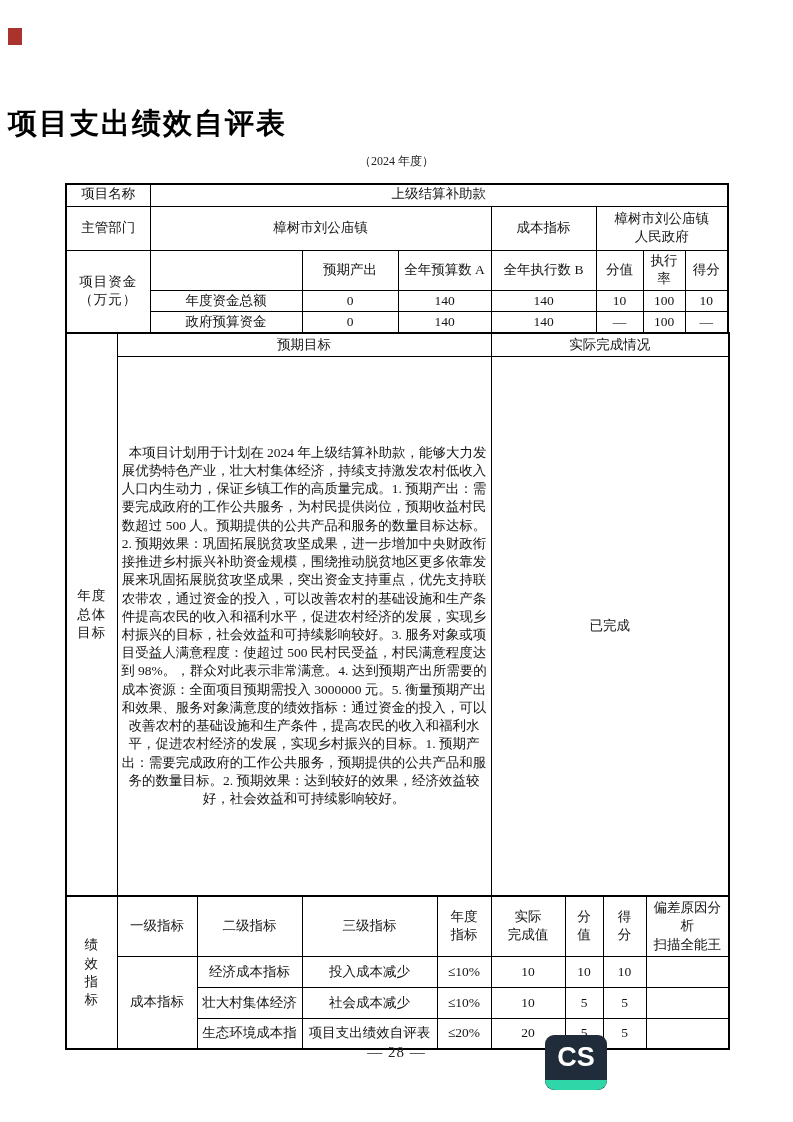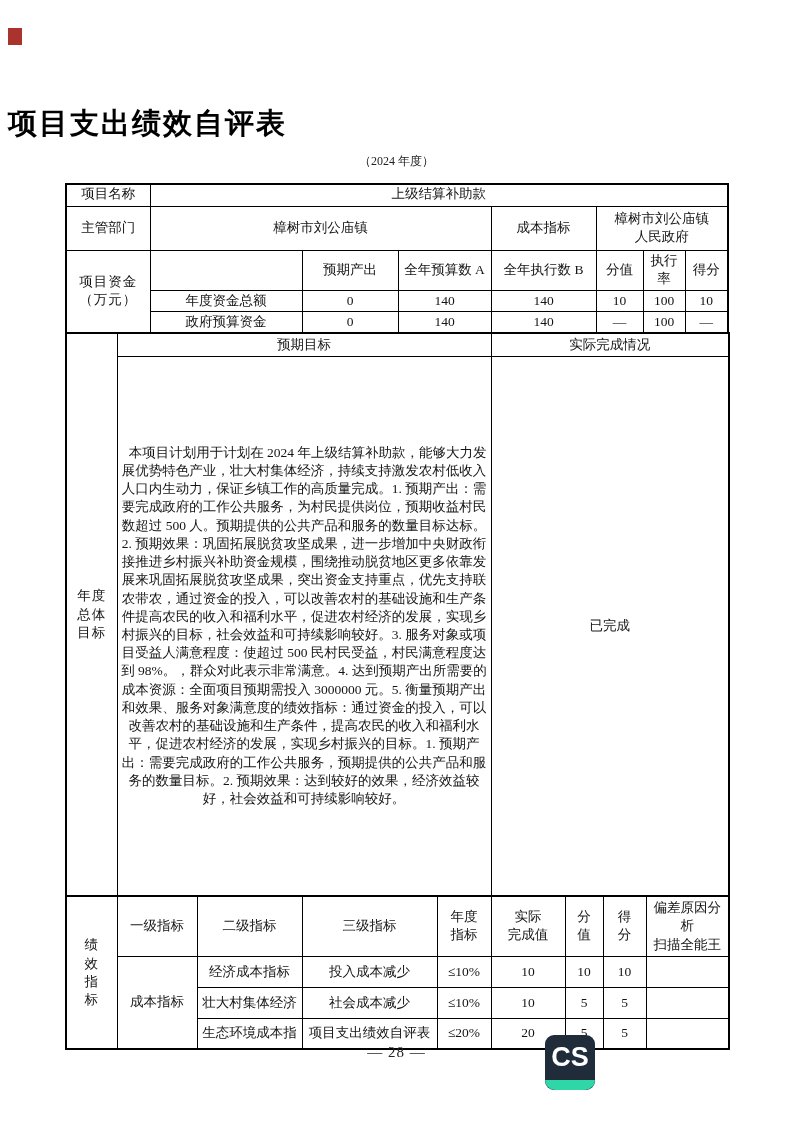--- a/index.html
+++ b/index.html
@@ -19,21 +19,21 @@
   .t2 .rh{height:23px;} .t2 .rb{height:540px;}
   .t3 .rh{height:60px;} .t3 .rb{height:31px;}
   .goal-text{
     text-align:justify;font-size:15.5px;line-height:25.5px;padding:6px 10px;
     text-indent:7px;white-space:pre-line;
   }
   .left-align{text-align:left;padding-left:8px;}
   .side-label{font-size:13.5px;letter-spacing:1px;}
   .footer-pagenum{position:absolute;top:1044px;left:0;width:100%;text-align:center;font-size:15px;color:#222;letter-spacing:1px;}
   .brand{position:absolute;top:1035px;left:545px;display:flex;align-items:center;gap:13px;}
-  .brand-icon{width:50px;height:55px;border-radius:9px;position:relative;flex:0 0 auto;text-align:right;}
+  .brand-icon{width:62px;height:55px;border-radius:9px;position:relative;flex:0 0 auto;text-align:right;}
   .brand-cs{position:absolute;top:0;left:0;right:0;height:45px;display:flex;align-items:center;justify-content:center;
     color:#fff;font-family:"Liberation Sans","DejaVu Sans",sans-serif;font-weight:bold;font-size:27px;letter-spacing:0px;}
   .brand-strip{position:absolute;bottom:0;left:0;right:0;height:10px;border-radius:0 0 13px 13px;}
   .brand-text{font-family:"Liberation Sans","DejaVu Sans",sans-serif;font-size:33px;font-weight:600;letter-spacing:2px;}
 </style>
 </head>
 <body>
 
 <div class="red-mark" style="background: rgb(171, 51, 46);"></div>
 

